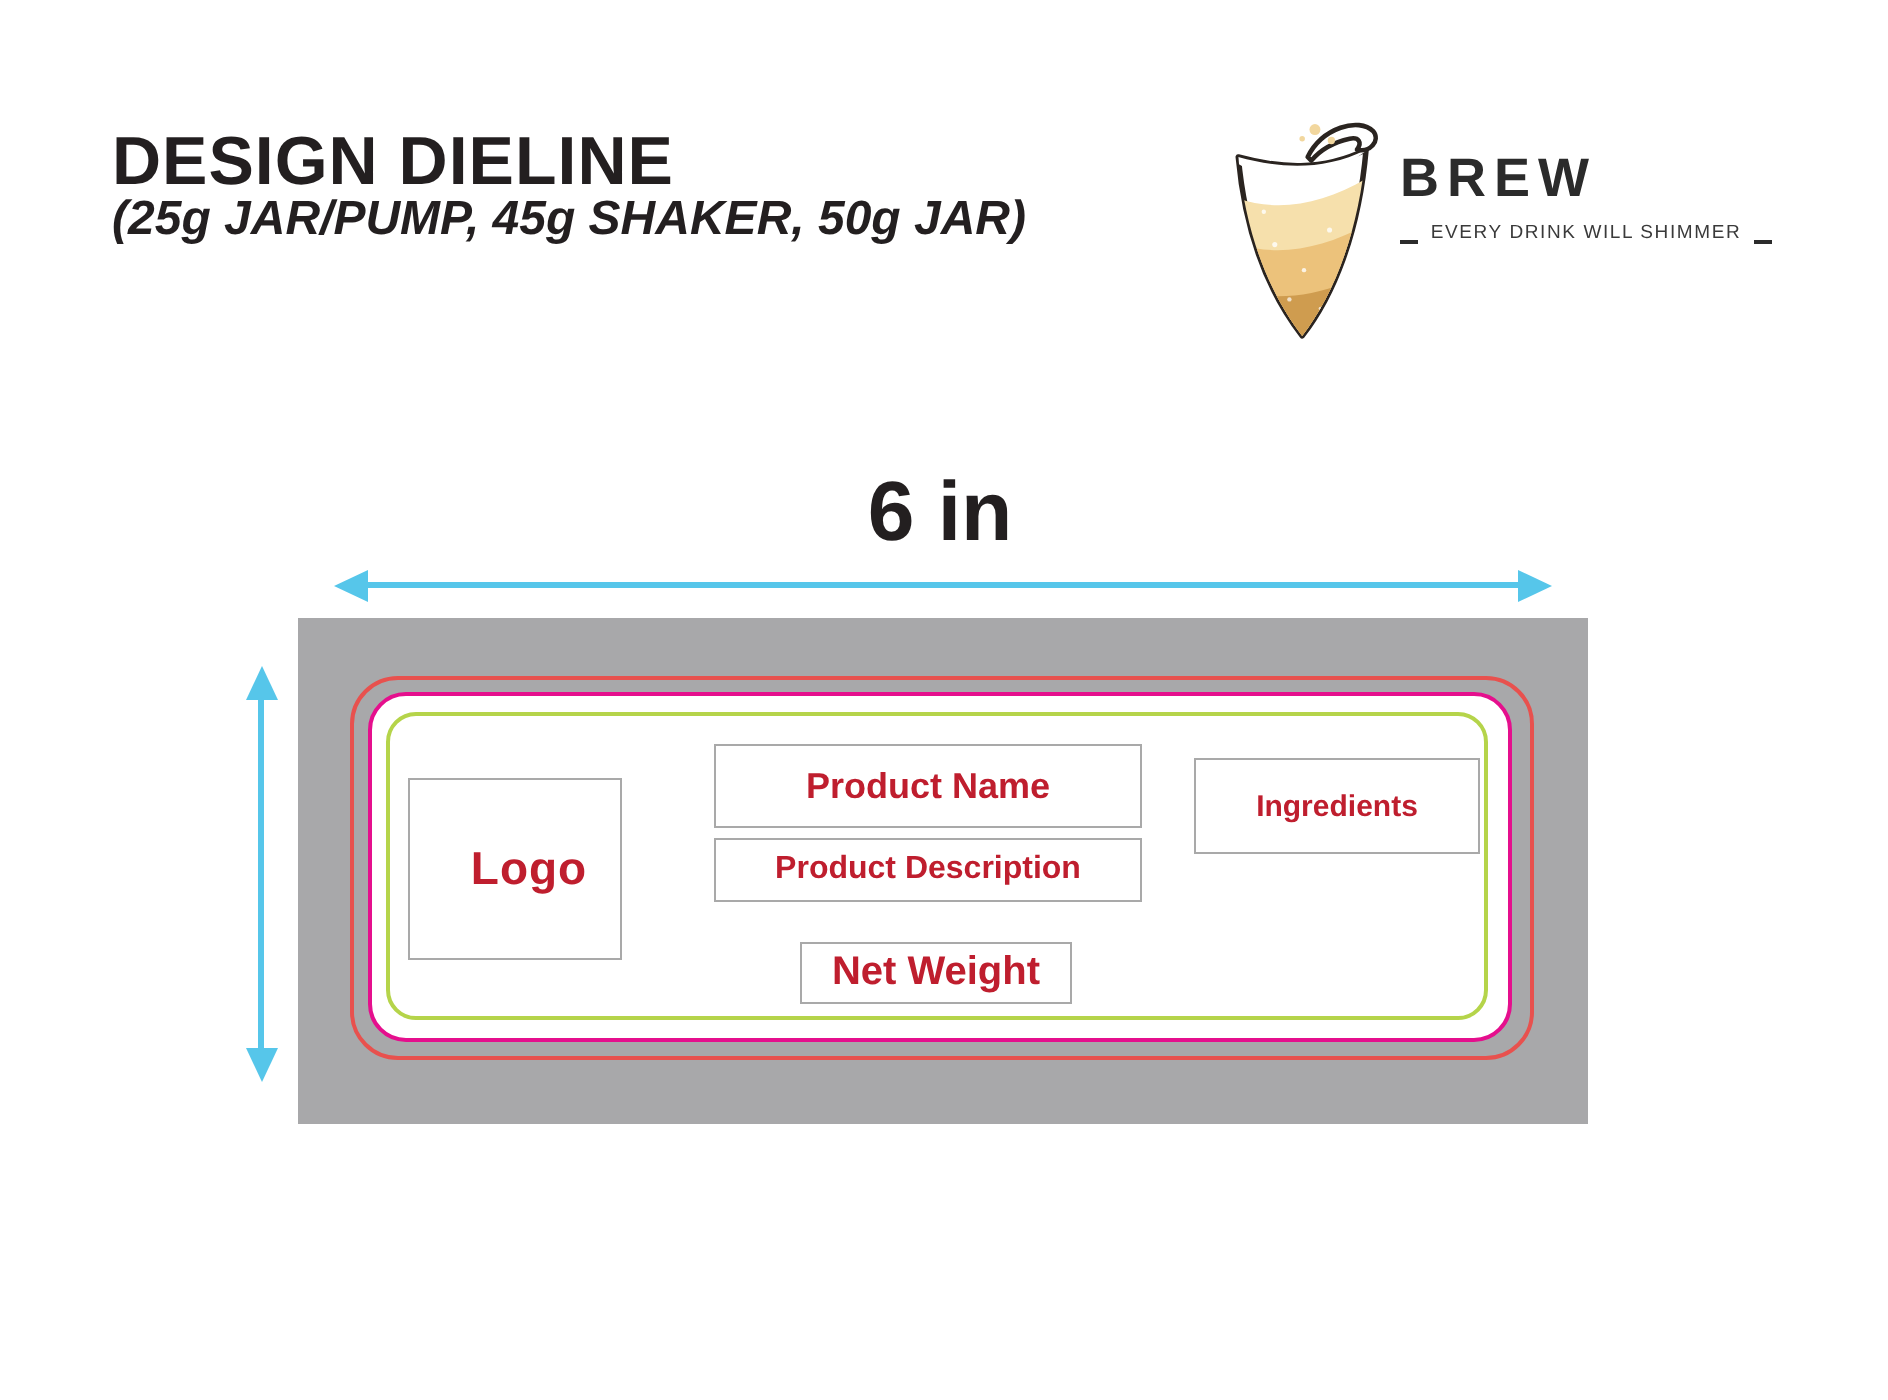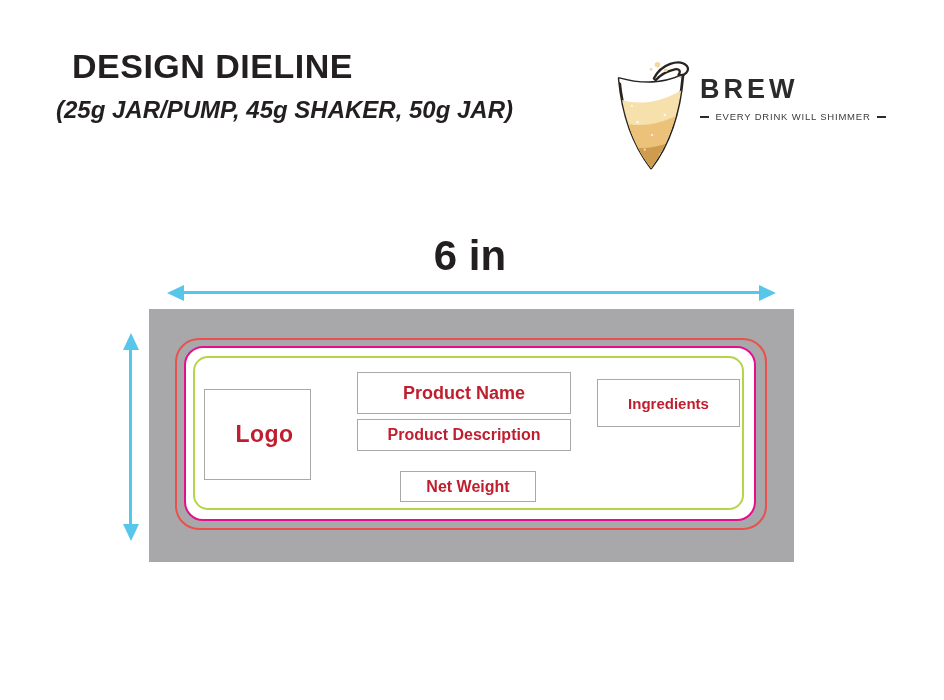--- a/index.html
+++ b/index.html
@@ -6,40 +6,39 @@
   .canvas{
     position:relative;
     width:944px;height:700px;
     background:#ffffff;
     font-family:"Liberation Sans",sans-serif;
     overflow:hidden;
   }
 
   
   .title{
-    position:absolute;left:56px;top:47px;
+    position:absolute;left:56px;top:62px;
     font-size:34px;font-weight:bold;letter-spacing:.5px;
     color:var(--ink,#231f20);
-    margin-left:16px;
   }
   .subtitle{
     position:absolute;left:56px;top:96px;
     font-size:24px;font-weight:bold;font-style:italic;
     color:var(--ink,#231f20);
   }
 
   
   .brand{position:absolute;left:610px;top:58px;display:flex;align-items:flex-start;}
   .brand svg{display:block;}
   .brand-text{margin-left:6px;padding-top:12px;color:var(--brand-ink,#2b2b2b);}
   .brew{font-size:27px;font-weight:bold;letter-spacing:4px;line-height:38px;}
   .glitter-row{display:flex;align-items:flex-end;}
   .glitter{font-size:38px;font-weight:bold;letter-spacing:-1px;line-height:40px;}
   .tm{font-size:7px;font-weight:bold;margin-left:2px;margin-bottom:5px;}
-  .tagline{display:flex;align-items:center;gap:6px;margin-top:3px;width:186px;}
+  .tagline{display:flex;align-items:flex-end;gap:6px;margin-top:3px;width:186px;}
   .tagline .tl-line{flex:1;height:2px;background:var(--brand-ink,#2b2b2b);}
   .tagline .tl-text{font-size:9.5px;letter-spacing:.8px;color:#3a3a3a;white-space:nowrap;}
 
   
   .dim-width-label{
     position:absolute;left:400px;top:232px;width:140px;text-align:center;
     font-size:42px;font-weight:bold;color:var(--ink,#231f20);
   }
   .dim-height-label{
     position:absolute;left:20px;top:416px;width:98px;text-align:center;
@@ -74,21 +73,21 @@
   }
   .ph-box{
     position:absolute;background:#ffffff;
     border:1.5px solid var(--boxline,#a9a9a9);
     display:flex;align-items:center;justify-content:center;text-align:center;
     color:var(--redtext,#bf1e2e);font-weight:bold;
   }
   .logo-box{left:55px;top:80px;width:91px;height:89px;font-size:23px;letter-spacing:.5px;padding-left:14px;}
   .name-box{left:208px;top:63px;width:212px;height:40px;font-size:18px;}
   .desc-box{left:208px;top:110px;width:212px;height:30px;font-size:16px;}
-  .weight-box{left:251px;top:162px;width:134px;height:29px;font-size:16px;}
+  .weight-box{left:251px;top:162px;width:134px;height:29px;font-size:20px;}
   .ingredients-box{left:448px;top:70px;width:141px;height:46px;font-size:15px;}
   .dist-box{left:448px;top:122px;width:141px;height:61px;font-size:13.5px;line-height:15px;flex-direction:column;padding:2px 8px;box-sizing:border-box;}
 </style>
 </head>
 <body>
 
 <div class="canvas">
 
   <div class="title">DESIGN DIELINE</div>
   <div class="subtitle">(25g JAR/PUMP, 45g SHAKER, 50g JAR)</div>

